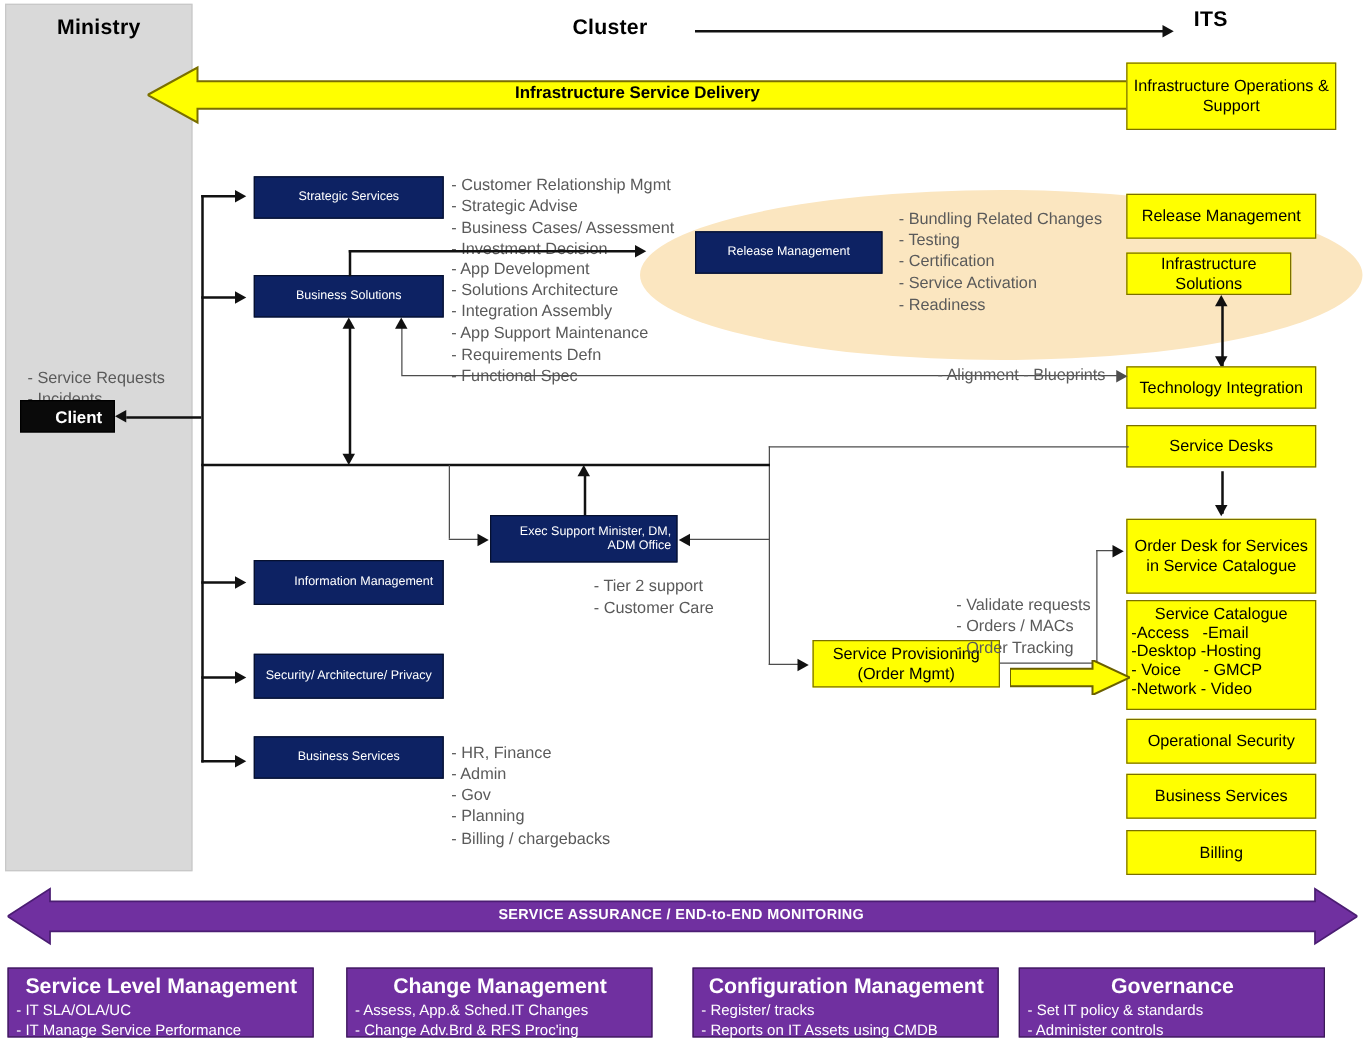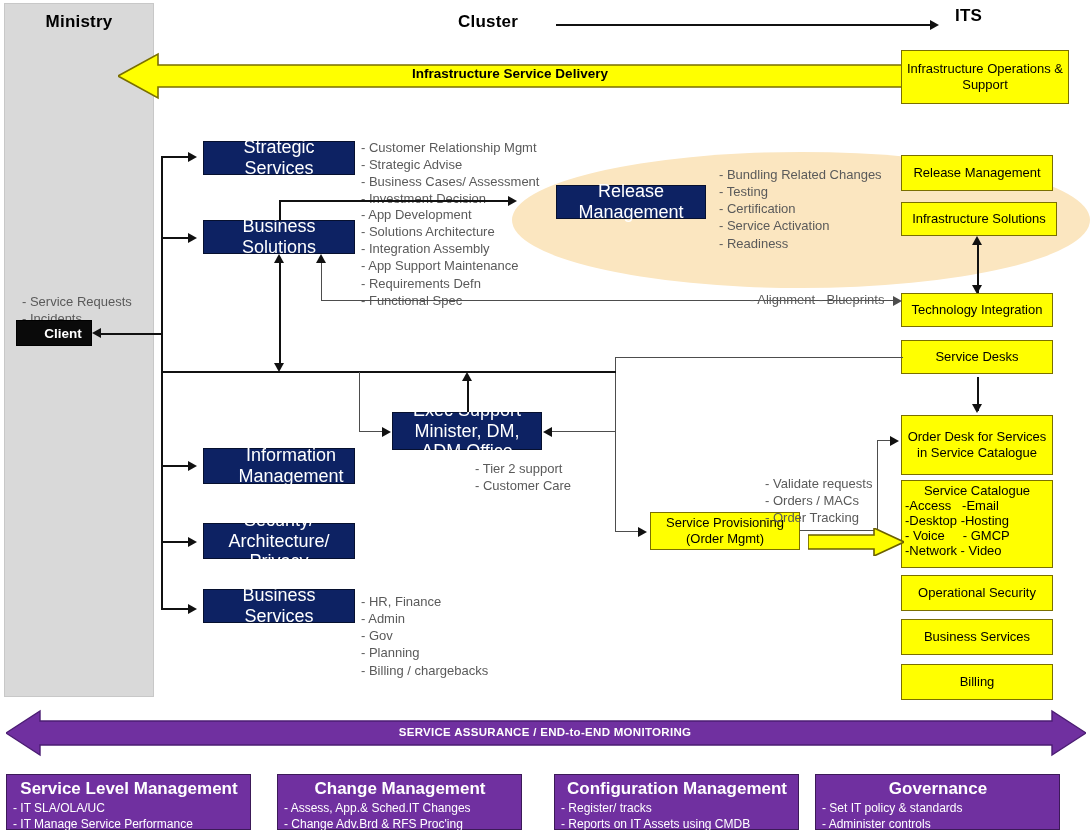--- a/index.html
+++ b/index.html
@@ -13,22 +13,22 @@
     background:#d9d9d9; border:1px solid #c8c8c8;
   }
   .hdr{
     font-weight:bold; color:#000; text-align:center;
     font-size:17px; letter-spacing:.2px;
   }
 
   
   .navy{
     background:#0d2263; border:1px solid #06102f; color:#ffffff;
-    display:flex; align-items:center; justify-content:center; text-align:center;
-    font-size:18px; line-height:1.15; padding:2px 4px;
+    display:flex; align-items:center; justify-content:center; text-align:right;
+    font-size:10px; line-height:1.15; padding:2px 4px;
   }
   .yellow{
     background:#ffff00; border:1px solid #7a6f00; color:#000000;
     display:flex; align-items:center; justify-content:center; text-align:center;
     font-size:13px; line-height:1.2; padding:2px 3px;
   }
   .black{
     background:#0a0a0a; border:1px solid #000; color:#fff;
     display:flex; align-items:center; justify-content:center;
     font-weight:bold; font-size:13.5px;
@@ -124,21 +124,21 @@
   <div class="abs navy" style="left:556px;top:185px;width:150px;height:34px;">Release Management</div>
   <div class="abs ann" style="left:719px;top:166px;">
     <span>- Bundling Related Changes</span>
     <span>- Testing</span>
     <span>- Certification</span>
     <span>- Service Activation</span>
     <span>- Readiness</span>
   </div>
 
   <div class="abs yellow" style="left:901px;top:155px;width:152px;height:36px;">Release Management</div>
-  <div class="abs yellow" style="left:901px;top:202px;width:156px;height:34px;">Infrastructure Solutions</div>
+  <div class="abs yellow" style="left:901px;top:202px;width:132px;height:34px;">Infrastructure Solutions</div>
 
   <div class="abs vline-k" style="left:977px;top:240px;height:54px;"></div>
   <div class="abs arr-u" style="left:972px;top:236px;"></div>
   <div class="abs arr-d" style="left:972px;top:285px;"></div>
 
   <div class="abs yellow" style="left:901px;top:293px;width:152px;height:34px;">Technology Integration</div>
 
   <div class="abs vline" style="left:321px;top:258px;height:42px;"></div>
   <div class="abs arr-u" style="left:316px;top:254px;"></div>
   <div class="abs hline" style="left:321px;top:300px;width:576px;"></div>

